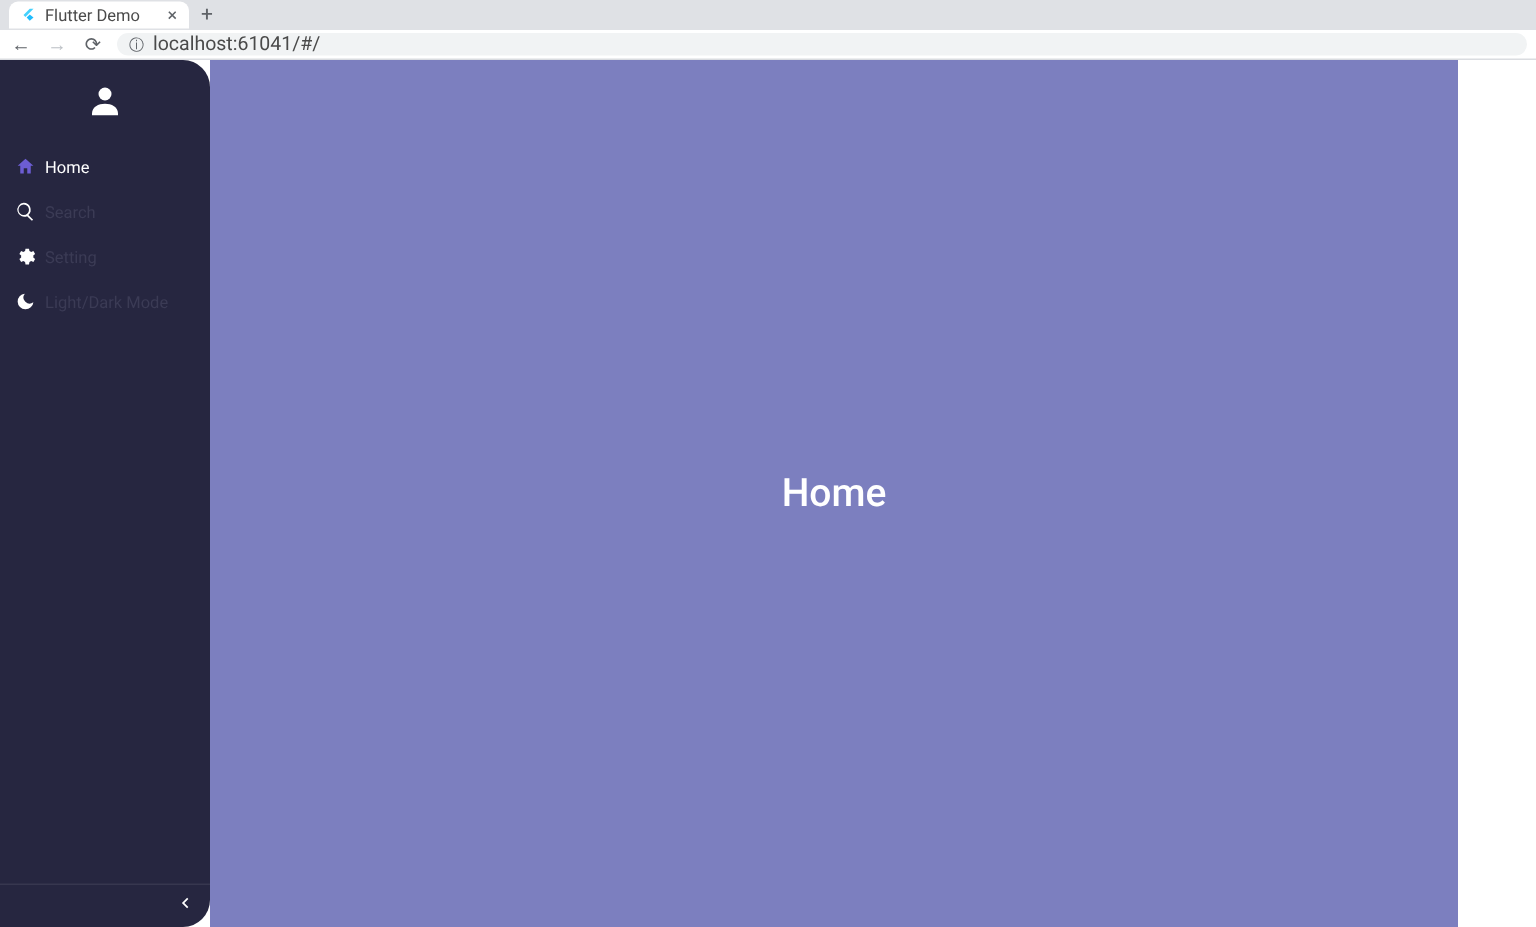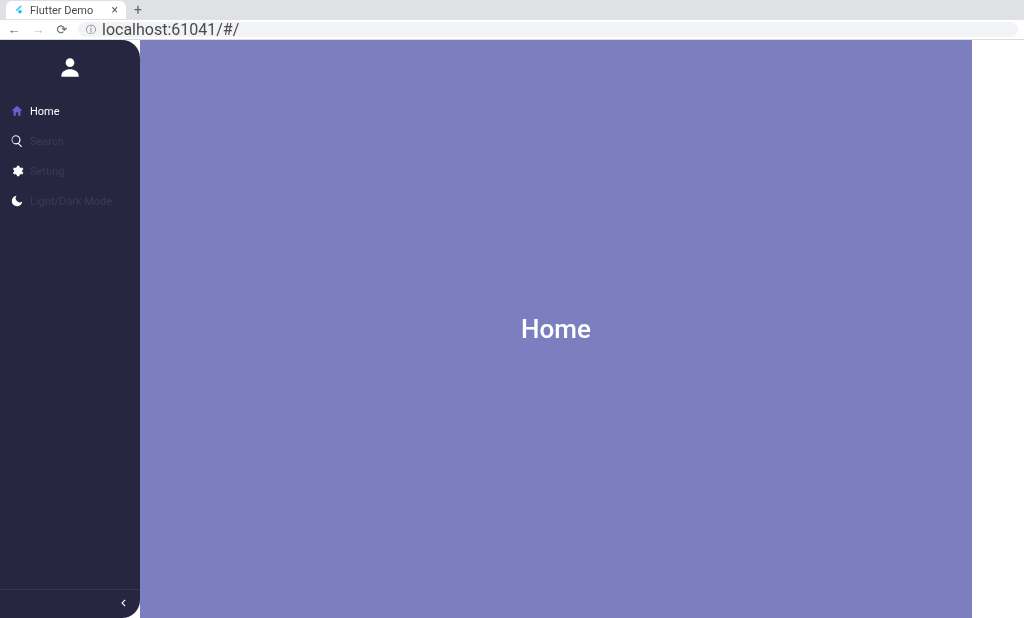--- a/index.html
+++ b/index.html
@@ -11,21 +11,21 @@
     .tab { display: flex; align-items: center; background: #ffffff; height: 18px; border-radius: 6px 6px 0 0; padding: 4px 8px; font-size: 11px; color: #4a4a4a; gap: 6px; min-width: 120px; }
     .tab .flutter-logo { width: 10px; height: 10px; display: inline-block; }
     .tab-close { color: #5f6368; font-size: 12px; cursor: pointer; margin-left: auto; }
     .new-tab { color: #5f6368; font-size: 14px; padding: 0 8px; cursor: pointer; }
 
     .toolbar { height: 20px; display: flex; align-items: center; padding: 0 6px; gap: 8px; background: #ffffff; border-bottom: 1px solid #dadce0; }
     .nav-btn { color: #5f6368; font-size: 13px; cursor: pointer; width: 16px; text-align: center; }
     .nav-btn.disabled { color: #bdc1c6; }
     .url-bar { flex: 1; display: flex; align-items: center; gap: 6px; background: #f1f3f4; border-radius: 10px; height: 15px; padding: 0 8px; }
     .url-info-icon { color: #5f6368; font-size: 10px; }
-    .url-text { font-size: 16px; color: #4a4a4a; }
+    .url-text { font-size: 13px; color: #4a4a4a; }
 
     
     .app { display: flex; width: 972px; height: 578px; }
 
     
     .sidebar { width: 140px; background: #262640; border-top-right-radius: 18px; border-bottom-right-radius: 18px; position: relative; display: flex; flex-direction: column; }
     .sidebar-main { flex: 1; overflow: hidden; }
     .avatar-wrap { display: flex; justify-content: center; padding: 14px 0 10px; }
     .avatar { width: 26px; height: 26px; color: #ffffff; }
 

